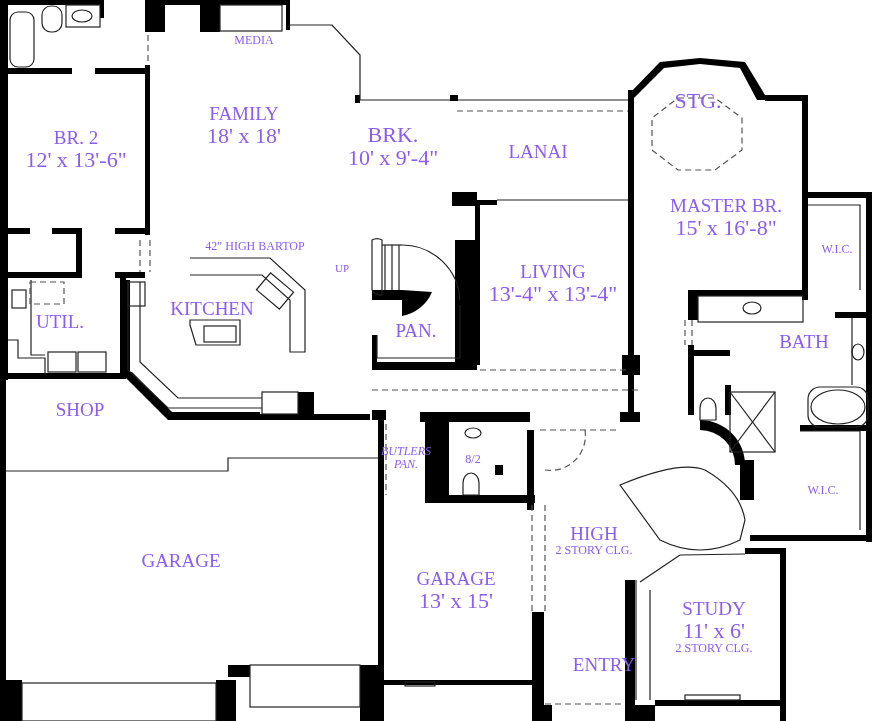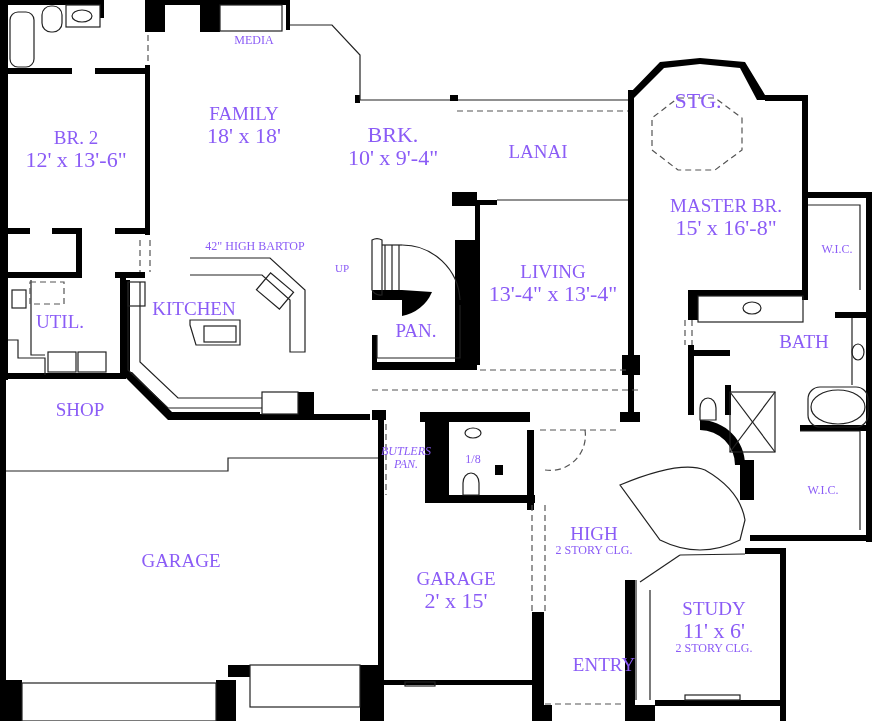--- a/index.html
+++ b/index.html
@@ -219,21 +219,21 @@
 <div class="lbl lg" style="left:698px;top:89px;">
     <span class="n">STG.</span>
   </div>
 <div class="lbl xl" style="left:726px;top:196px;">
     <span class="n">MASTER BR.</span>
     <span class="d lg">15' x 16'-8"</span>
   </div>
 <div class="lbl sm" style="left:837px;top:243px;">
     <span class="n">W.I.C.</span>
   </div>
-<div class="lbl xl" style="left:194px;top:299px;font-family:Liberation Serif, serif;">
+<div class="lbl xl" style="left:212px;top:299px;font-family:Liberation Serif, serif;">
     <span class="n">KITCHEN</span>
   </div>
 <div class="lbl xl" style="left:553px;top:262px;">
     <span class="n">LIVING</span>
     <span class="d lg">13'-4" x 13'-4"</span>
   </div>
 <div class="lbl xl" style="left:60px;top:312px;text-align:center;">
     <span class="n">UTIL.</span>
   </div>
 <div class="lbl xl" style="left:416px;top:321px;">
@@ -243,35 +243,35 @@
     <span class="n">BATH</span>
   </div>
 <div class="lbl xl" style="left:80px;top:400px;">
     <span class="n">SHOP</span>
   </div>
 <div class="lbl sm" style="left:406px;top:445px;font-style:italic;">
     <span class="n">BUTLERS</span>
     <span class="d">PAN.</span>
   </div>
 <div class="lbl sm" style="left:473px;top:453px;">
-    <span class="n">1/8</span>
+    <span class="n">8/2</span>
   </div>
 <div class="lbl sm" style="left:823px;top:484px;">
     <span class="n">W.I.C.</span>
   </div>
 <div class="lbl xl" style="left:594px;top:524px;">
     <span class="n">HIGH</span>
     <span class="d sm">2 STORY CLG.</span>
   </div>
 <div class="lbl xl" style="left:181px;top:551px;">
     <span class="n">GARAGE</span>
   </div>
 <div class="lbl xl" style="left:456px;top:569px;">
     <span class="n">GARAGE</span>
-    <span class="d lg">2' x 15'</span>
+    <span class="d lg">13' x 15'</span>
   </div>
 <div class="lbl xl" style="left:714px;top:599px;">
     <span class="n">STUDY</span>
     <span class="d lg">11' x 6'</span>
     <span class="d sm">2 STORY CLG.</span>
   </div>
 <div class="lbl xl" style="left:586px;top:655px;margin-left:18px;">
     <span class="n">ENTRY</span>
   </div>
 

